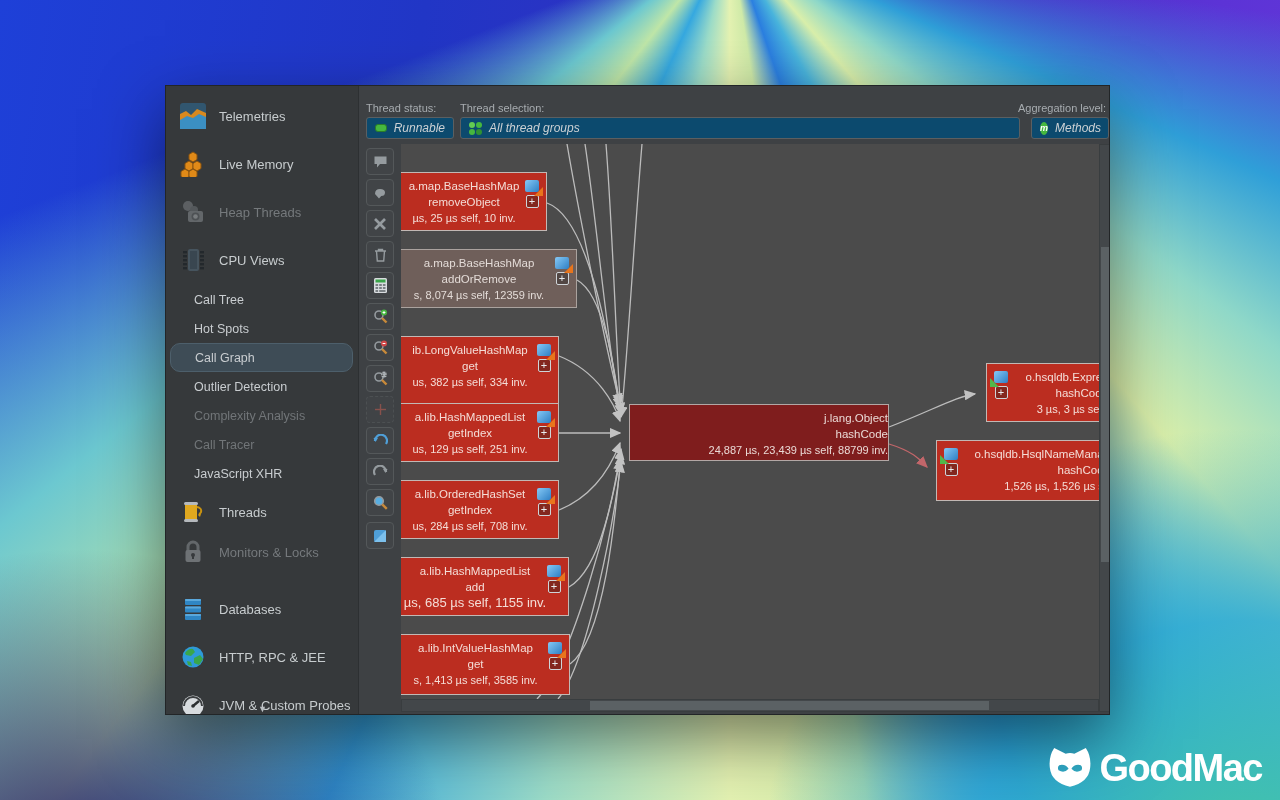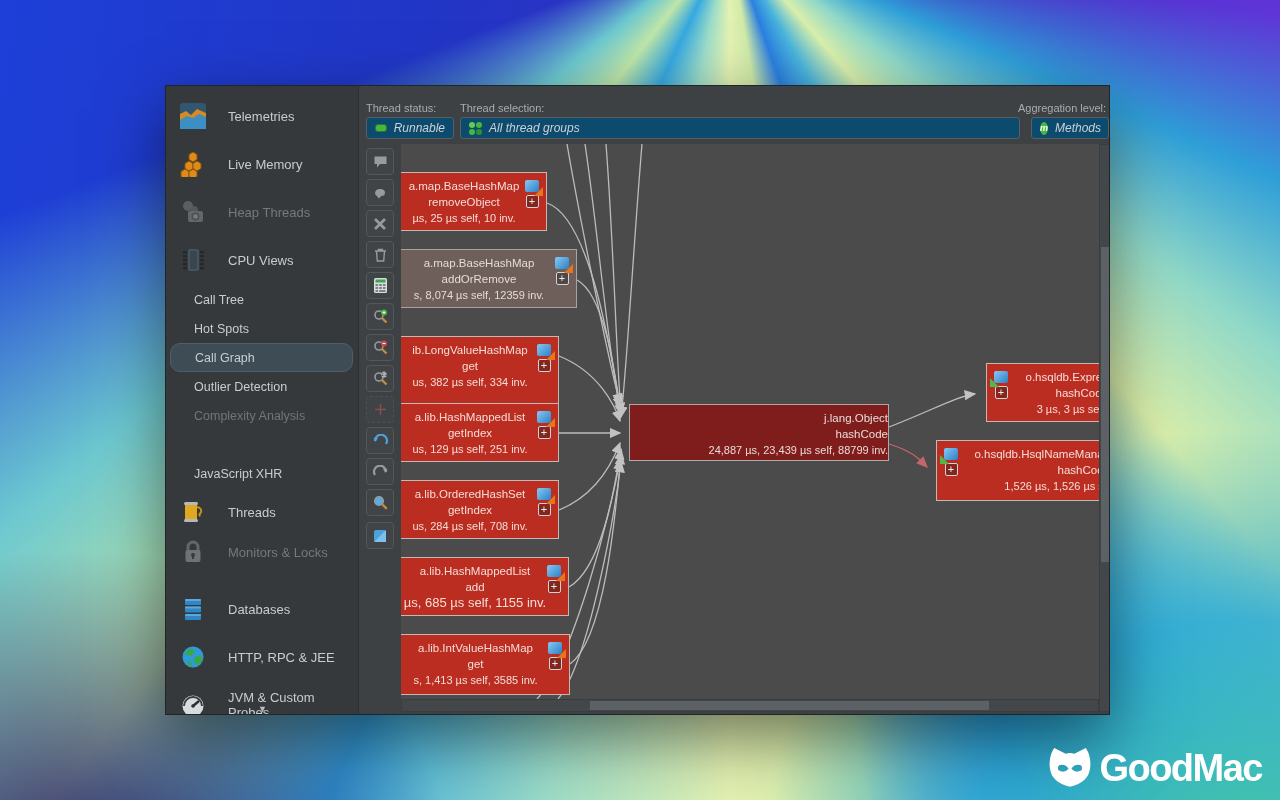--- a/index.html
+++ b/index.html
@@ -21,21 +21,21 @@
   
   .window {
     position:absolute; left:165px; top:85px; width:945px; height:630px;
     background:#3e4144; border:1px solid #222527;
     box-shadow:0 24px 60px rgba(0,0,0,.5);
     overflow:hidden; color:#c7ccce;
   }
 
   
   .sidebar { position:absolute; left:0; top:0; width:193px; height:630px; background:#36393b; border-right:1px solid #2d3032; }
-  .s-item  { position:absolute; left:0; width:193px; height:44px; display:flex; align-items:center; gap:22px; padding-left:13px; font-size:13px; color:#c7ccce; cursor:default; }
+  .s-item  { position:absolute; left:0; width:193px; height:44px; display:flex; align-items:center; gap:13px; padding-left:13px; font-size:13px; color:#c7ccce; cursor:default; }
   .s-item.dim { color:#75797c; }
   .s-item.dim svg { opacity:.45; }
   .s-ico { width:27px; height:27px; flex:none; display:flex; align-items:center; justify-content:center; }
   .s-sub { position:absolute; left:0; width:193px; height:29px; display:flex; align-items:center; padding-left:28px; font-size:12.5px; color:#c9cdd0; }
   .s-sub.dim { color:#717578; }
   .s-sub.sel { left:4px; width:183px; padding-left:24px; background:#3e4c56; border:1px solid #4d5f6b; border-radius:10px; }
   .sb-more { position:absolute; left:0; bottom:2px; width:193px; text-align:center; font-size:9px; color:#b9bec1; }
 
   
   .tb-label { position:absolute; font-size:11px; color:#a7acb0; }
@@ -159,20 +159,23 @@
           <span>Hot Spots</span>
         </div>
       <div class="s-sub sel" style="top:257px">
           <span>Call Graph</span>
         </div>
       <div class="s-sub" style="top:286px">
           <span>Outlier Detection</span>
         </div>
       <div class="s-sub dim" style="top:315px">
           <span>Complexity Analysis</span>
+        </div>
+      <div class="s-sub dim" style="top:344px">
+          <span>Call Tracer</span>
         </div>
       <div class="s-sub" style="top:373px">
           <span>JavaScript XHR</span>
         </div>
 
       <div class="s-item" style="top:404px">
         <span class="s-ico">
           <svg width="26" height="26" viewBox="0 0 26 26">
               <rect x="5" y="4" width="12" height="18" rx="1.5" fill="#e0a81f"></rect>
               <rect x="4" y="3" width="14" height="3" rx="1.5" fill="#b5b9bd"></rect>

